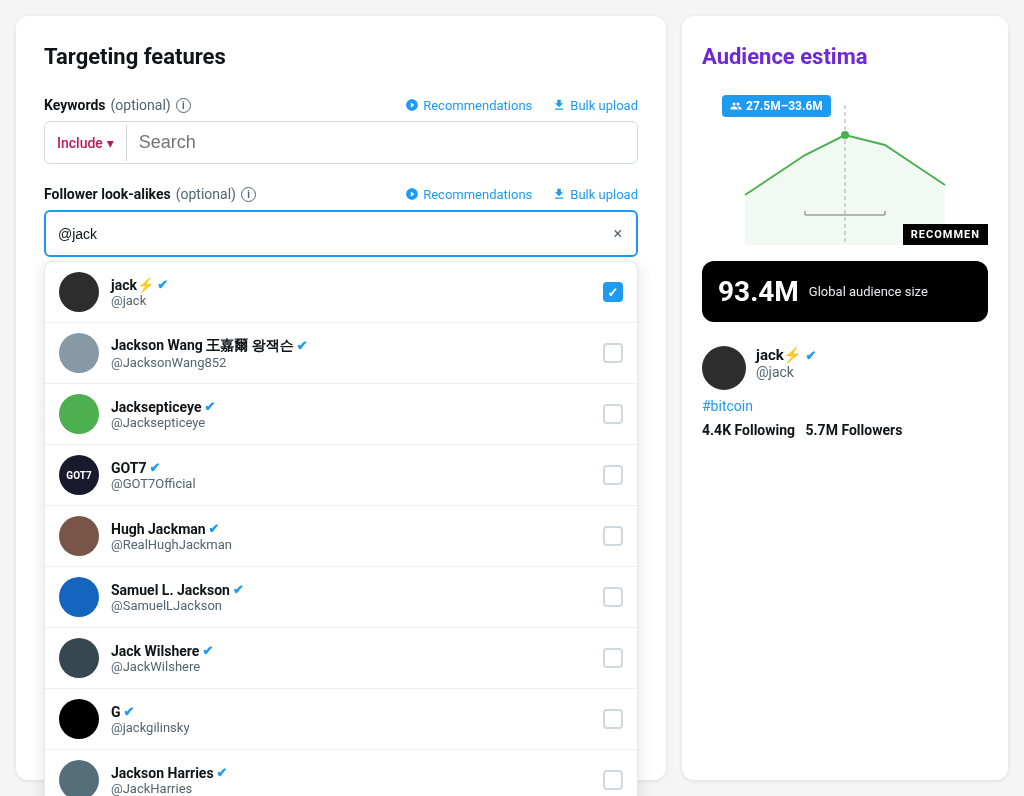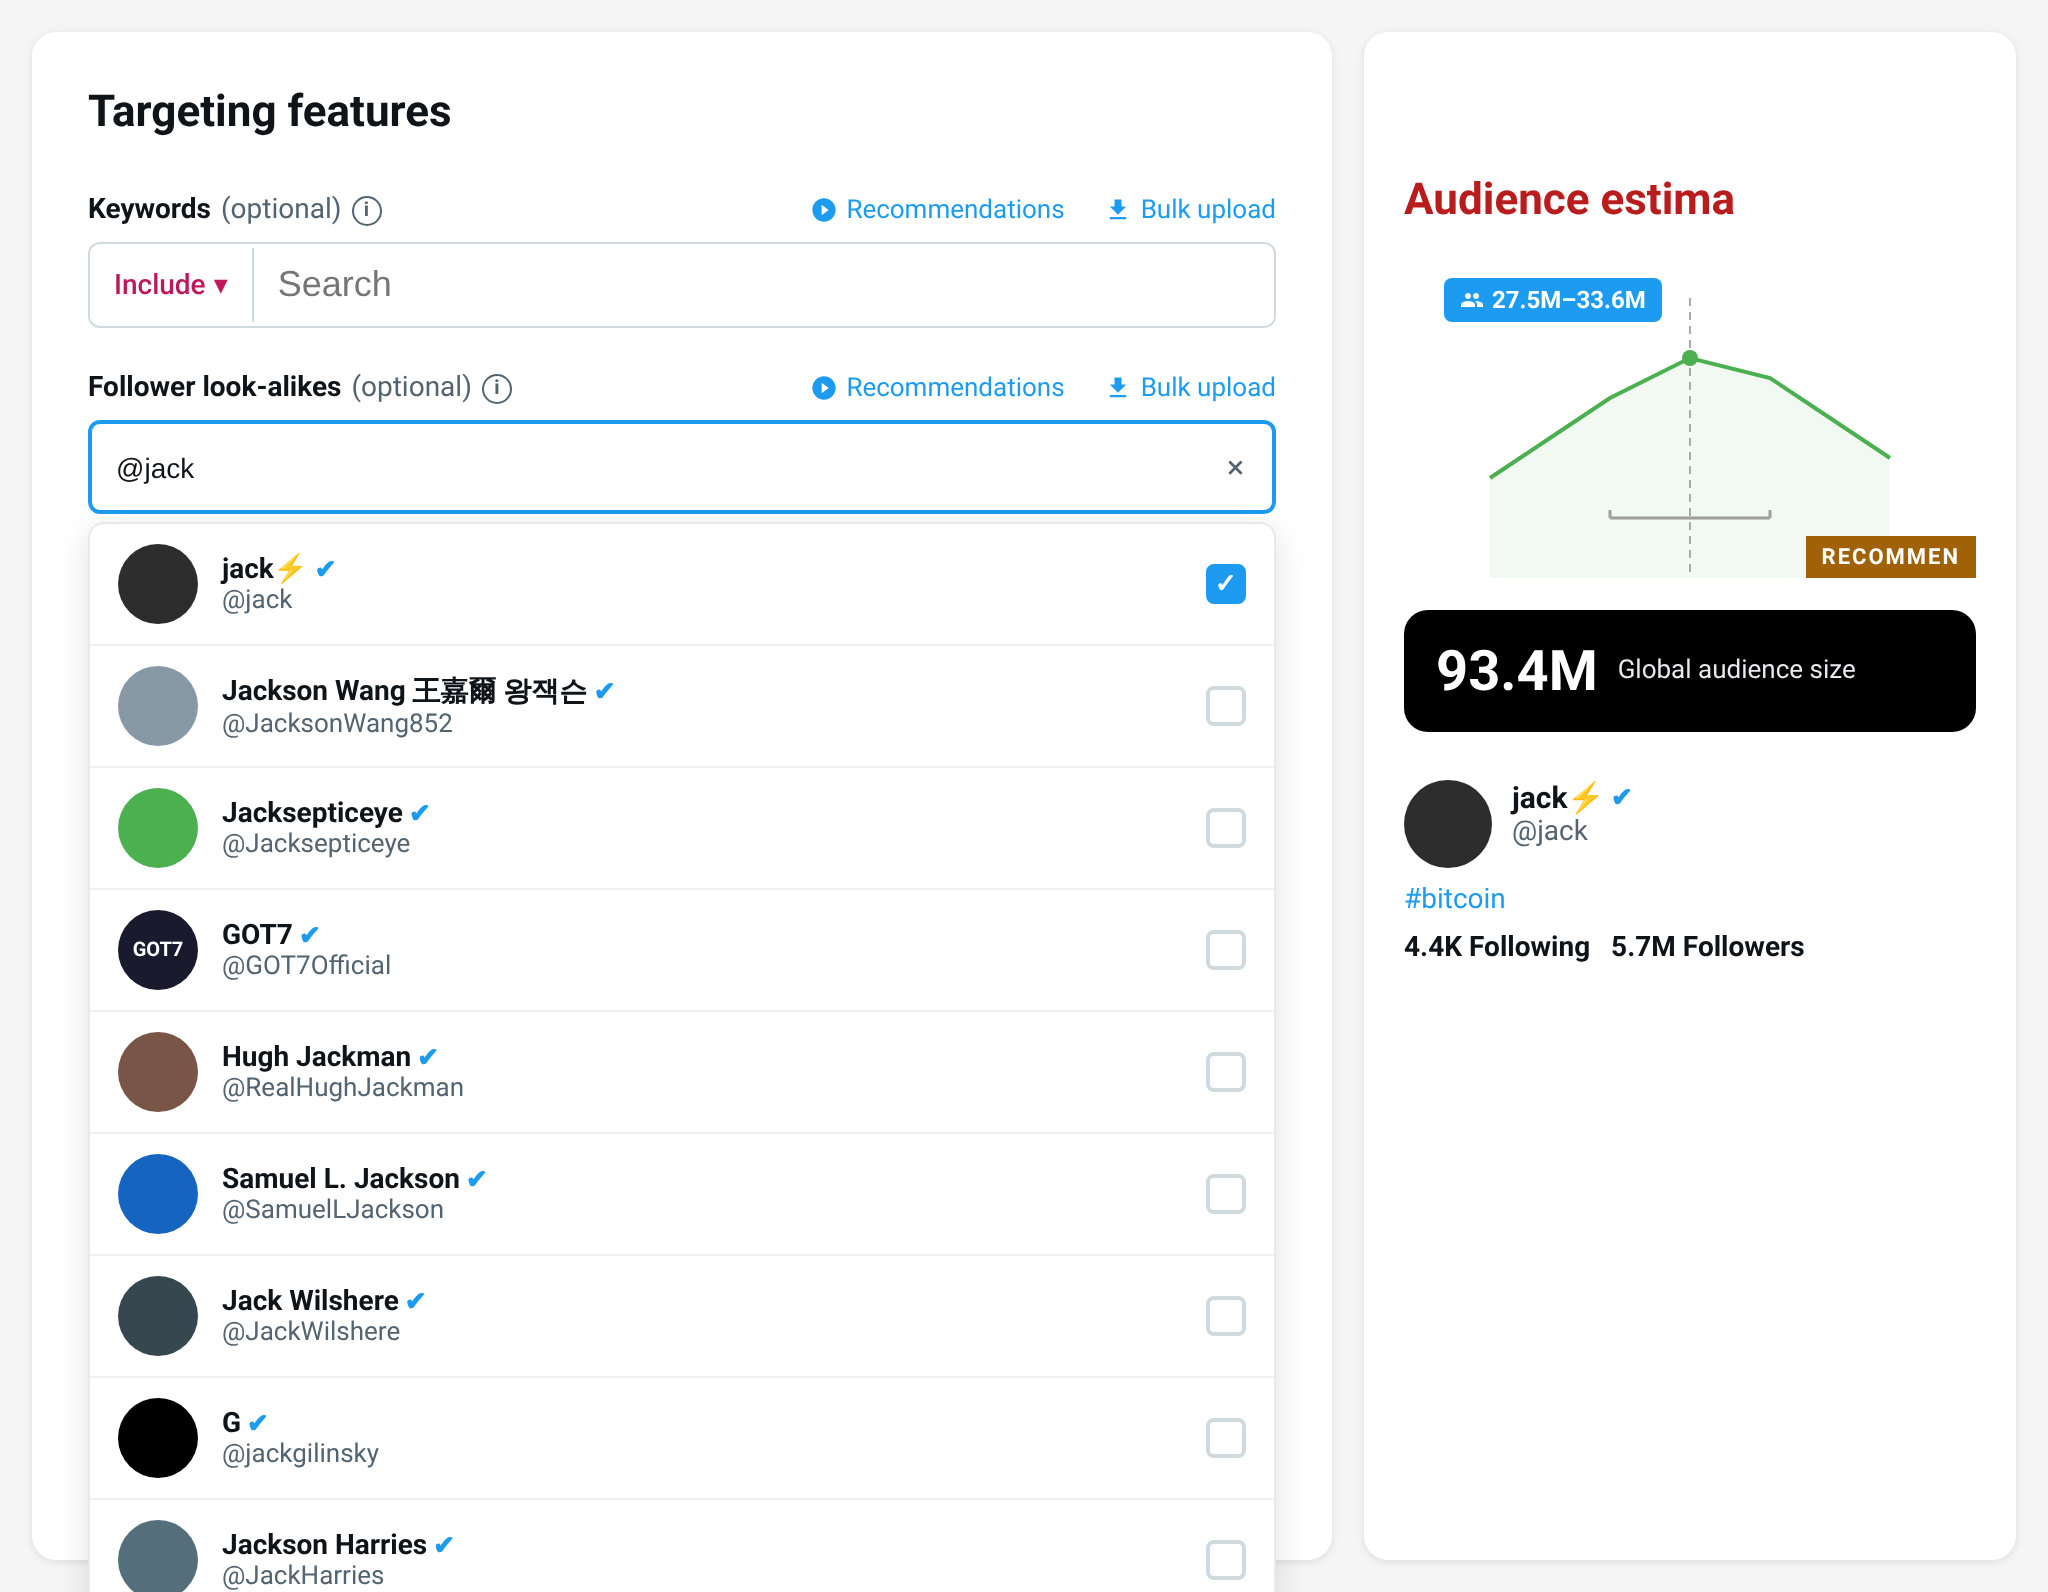--- a/index.html
+++ b/index.html
@@ -36,23 +36,22 @@
     .page-title {
       font-size: 22px;
       font-weight: 700;
       color: #0f1419;
       margin-bottom: 28px;
     }
 
     .side-title {
       font-size: 22px;
       font-weight: 700;
-      color: #b91c1c;
+      color: #6d28d9;
       margin-bottom: 16px;
-      margin-top: 44px;
     }
 
     .section-label-row {
       display: flex;
       align-items: center;
       justify-content: space-between;
       margin-bottom: 8px;
     }
 
     .section-label {
@@ -263,21 +262,21 @@
       border-radius: 4px;
       display: flex;
       align-items: center;
       gap: 4px;
     }
 
     .recommend-badge {
       position: absolute;
       bottom: 0;
       right: 0;
-      background: #a16207;
+      background: #000000;
       color: #fff;
       font-size: 11px;
       font-weight: 700;
       padding: 4px 8px;
       letter-spacing: 1px;
     }
 
     .audience-size-banner {
       background: #000;
       color: #fff;

